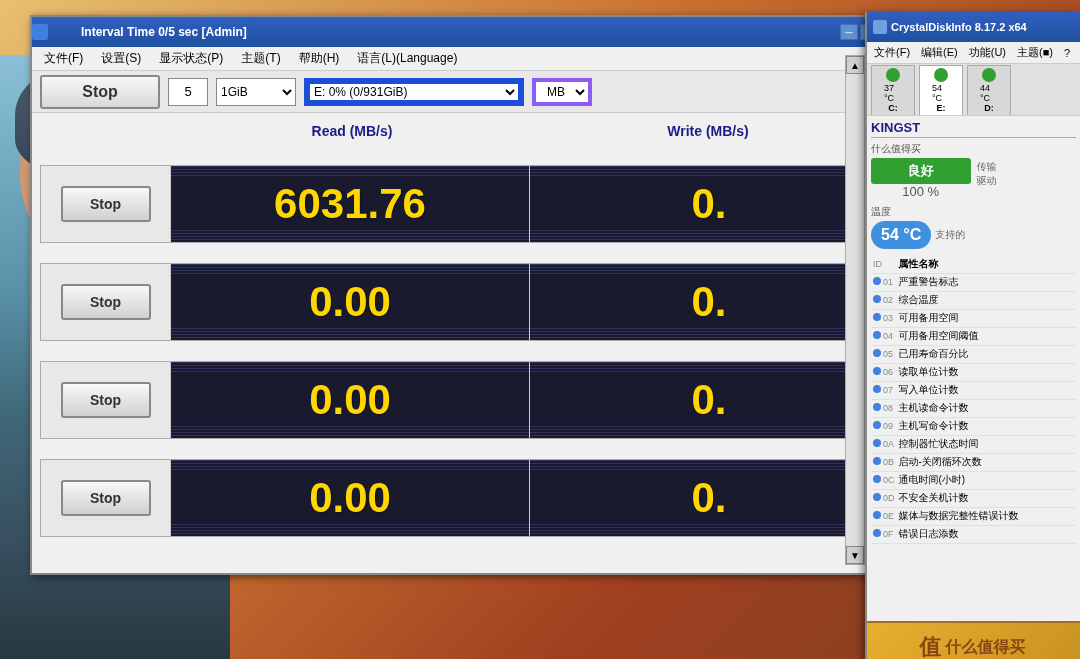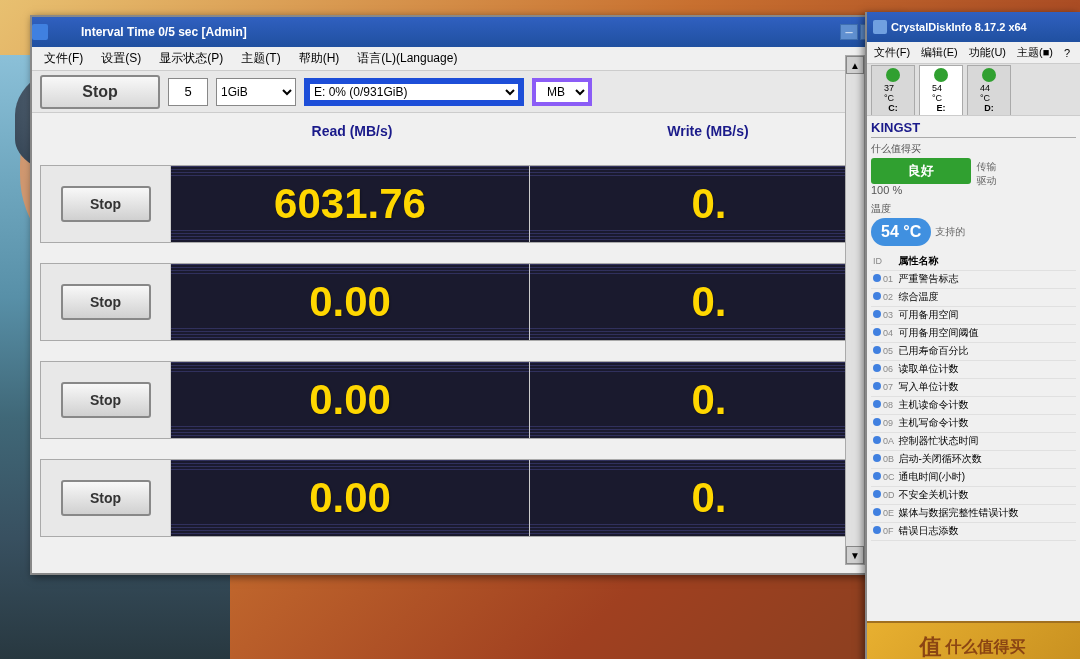--- a/index.html
+++ b/index.html
@@ -357,21 +357,22 @@
       font-size: 13px;
       font-weight: bold;
       padding: 4px 0;
       border-radius: 3px;
       text-align: center;
     }
 
     .health-badge.good { background: #30a030; }
 
     .health-percent {
-      font-size: 11px;
+      text-align: center;
+      font-size: 13px;
       color: #555;
     }
 
     .temp-section {
       margin-bottom: 6px;
     }
 
     .temp-badge {
       background: #4090e0;
       color: white;

